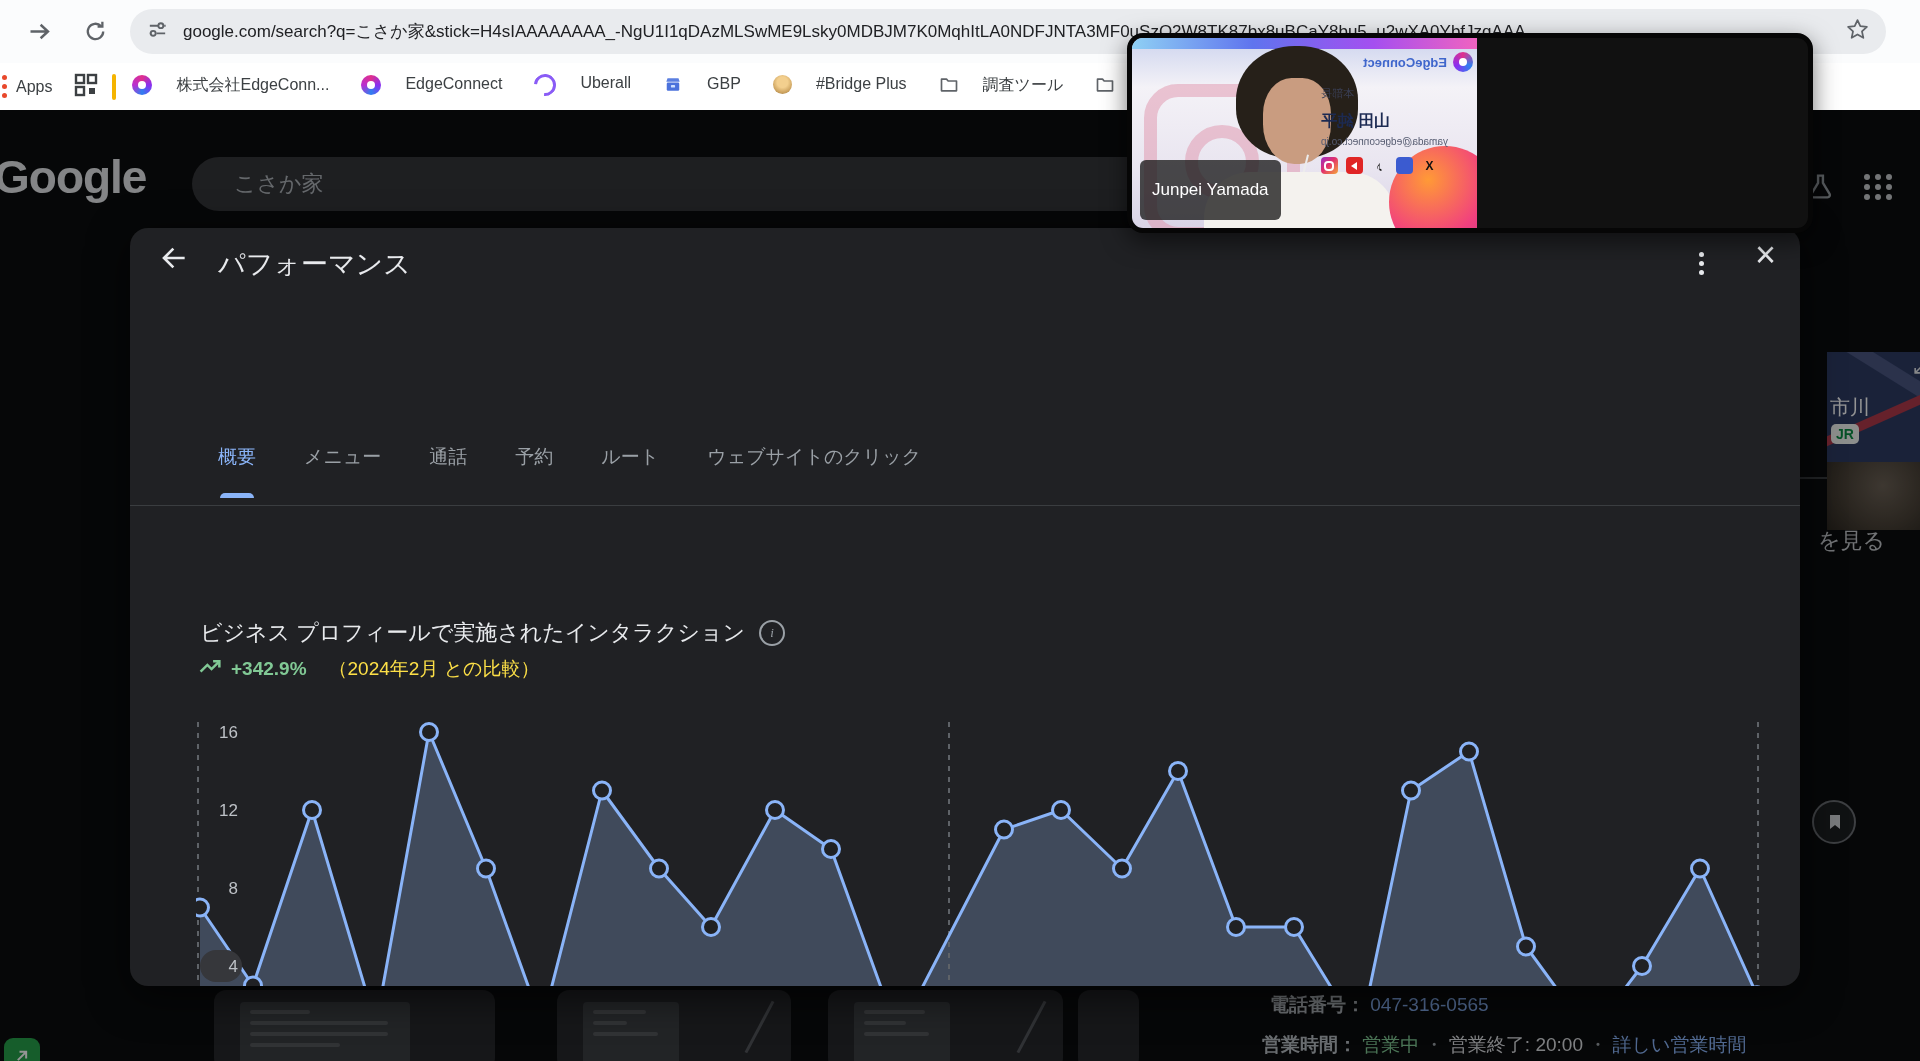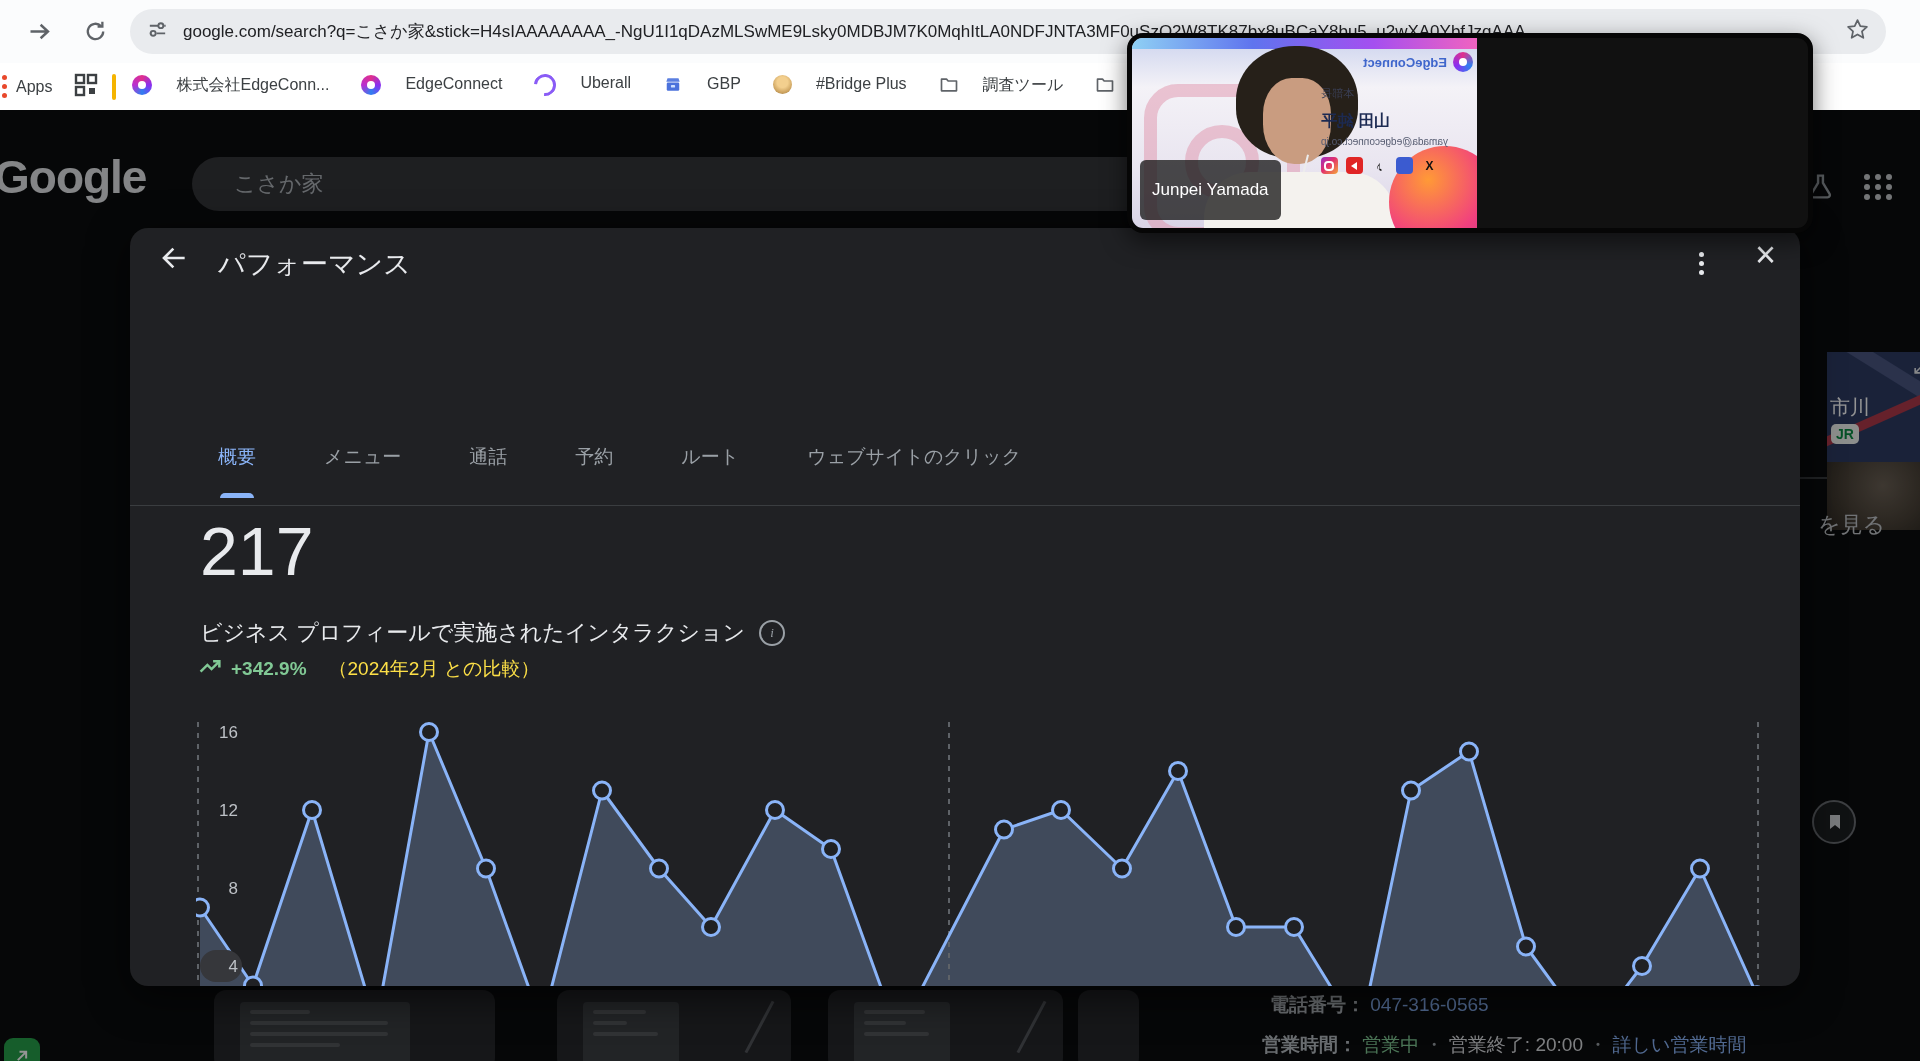--- a/index.html
+++ b/index.html
@@ -40,21 +40,21 @@
   .mapthumb{position:absolute;left:1827px;top:242px;width:110px;height:110px;background:#2e3c63;overflow:hidden;}
   .mapthumb .road{position:absolute;left:-20px;top:58px;width:160px;height:9px;background:#b0394a;transform:rotate(-24deg);}
   .mapthumb .st{position:absolute;left:-30px;top:10px;width:180px;height:14px;background:#4a5682;transform:rotate(32deg);}
   .mapthumb .mlabel{position:absolute;left:3px;top:42px;font-size:20px;color:#fff;}
   .jrbadge{position:absolute;left:4px;top:72px;background:#f2f4f2;color:#0c8c44;font-weight:bold;font-size:14px;
     padding:2px 5px;border-radius:5px;}
   .expand{position:absolute;right:6px;top:5px;}
   .photothumb{position:absolute;left:1827px;top:352px;width:93px;height:68px;
     background:radial-gradient(circle at 60% 35%,#6a6055 0%,#4a4238 55%,#2c2721 100%);}
   .rdivider{position:absolute;left:1786px;top:367px;width:41px;height:2px;background:#3a3d41;}
-  .seemore{position:absolute;left:1818px;top:400px;font-size:22px;color:#c3c7cb;text-align:center;}
+  .seemore{position:absolute;left:1818px;top:416px;font-size:22px;color:#c3c7cb;text-align:center;}
   .circlebtn{position:absolute;left:1812px;top:690px;width:44px;height:44px;border-radius:50%;
     border:2px solid #696d72;background:#1d1f22;box-sizing:border-box;cursor:pointer;}
   .circlebtn::after{content:'';position:absolute;left:16px;top:13px;width:10px;height:14px;background:#cfd2d6;
     clip-path:polygon(0 0,100% 0,100% 100%,50% 72%,0 100%);}
   .bgcard{position:absolute;top:880px;height:80px;background:#26282c;border-radius:12px;overflow:hidden;}
   .bgcard .doc{position:absolute;left:26px;top:12px;width:96px;height:62px;background:#3b3e43;border-radius:4px;padding:8px 10px;box-sizing:border-box;}
   .bgcard .doc i{display:block;height:4px;background:#55585c;border-radius:2px;margin-bottom:7px;}
   .bgcard .pen{position:absolute;right:30px;top:8px;width:3px;height:58px;background:#54575c;transform:rotate(28deg);}
   .inforow{position:absolute;font-size:19px;white-space:nowrap;}
   .inforow .lbl{color:#b6bcc2;font-weight:bold;}
@@ -72,21 +72,21 @@
   .ptitle{position:absolute;left:88px;top:18px;font-size:27px;color:#e8eaed;}
   .kebab{position:absolute;right:92px;top:16px;cursor:pointer;padding:4px;}
   .kebab i{width:5px;height:5px;border-radius:50%;background:#e8eaed;display:block;margin:4px 0;}
   .closebtn{position:absolute;right:24px;top:4px;font-size:36px;color:#e8eaed;cursor:pointer;line-height:46px;}
   .period{position:absolute;left:632px;top:78px;width:432px;height:80px;border:1.5px solid #9aa0a6;border-radius:10px;
     box-sizing:border-box;display:flex;align-items:center;padding:0 26px;cursor:pointer;}
   .period .plabel{position:absolute;left:22px;top:-13px;background:#202124;padding:0 8px;font-size:17px;color:#c3c7cb;}
   .period .pval{font-size:24px;color:#e8eaed;margin-left:22px;}
   .caret{margin-left:auto;width:0;height:0;border-left:9px solid transparent;border-right:9px solid transparent;
     border-top:11px solid #9aa0a6;}
-  .tabs{position:absolute;left:88px;top:216px;display:flex;gap:68px;}
+  .tabs{position:absolute;left:88px;top:216px;display:flex;gap:48px;}
   .tab{font-size:19px;color:#9aa0a6;position:relative;padding-bottom:28px;cursor:pointer;white-space:nowrap;}
   .tab.active{color:#8ab4f8;}
   .tab.active::after{content:'';position:absolute;left:2px;right:2px;bottom:0;height:5px;background:#8ab4f8;
     border-radius:5px 5px 0 0;}
   .tabline{position:absolute;left:0;right:0;top:277px;height:1px;background:#3a3d40;}
   .bignum{position:absolute;left:70px;top:284px;font-size:68px;color:#e8eaed;}
   .subt{position:absolute;left:70px;top:390px;display:flex;align-items:center;gap:14px;}
   .subt .txt{font-size:22px;color:#e8eaed;}
   .info-i{width:22px;height:22px;border-radius:50%;border:2px solid #9aa0a6;color:#9aa0a6;font-size:13px;
     display:flex;align-items:center;justify-content:center;font-family:"Liberation Serif",serif;font-style:italic;cursor:pointer;}
@@ -334,21 +334,20 @@
     <div class="tabs" id="tabs">
         <div class="tab active">概要</div>
         <div class="tab">メニュー</div>
         <div class="tab">通話</div>
         <div class="tab">予約</div>
         <div class="tab">ルート</div>
         <div class="tab">ウェブサイトのクリック</div>
       </div>
     <div class="tabline"></div>
 
-    <div class="bignum">217</div>
     <div class="subt">
       <span class="txt">ビジネス プロフィールで実施されたインタラクション</span>
       <span class="info-i">i</span>
     </div>
     <div class="trend">
       <span>
         <svg viewBox="0 0 24 24" width="25" height="25">
             <path d="M2.5 17l6.5-6.5 4 4L20.5 7" fill="none" stroke="#81c995" stroke-width="2.4"></path>
             <path d="M14.5 7h6v6" fill="none" stroke="#81c995" stroke-width="2.4"></path>
           </svg>

